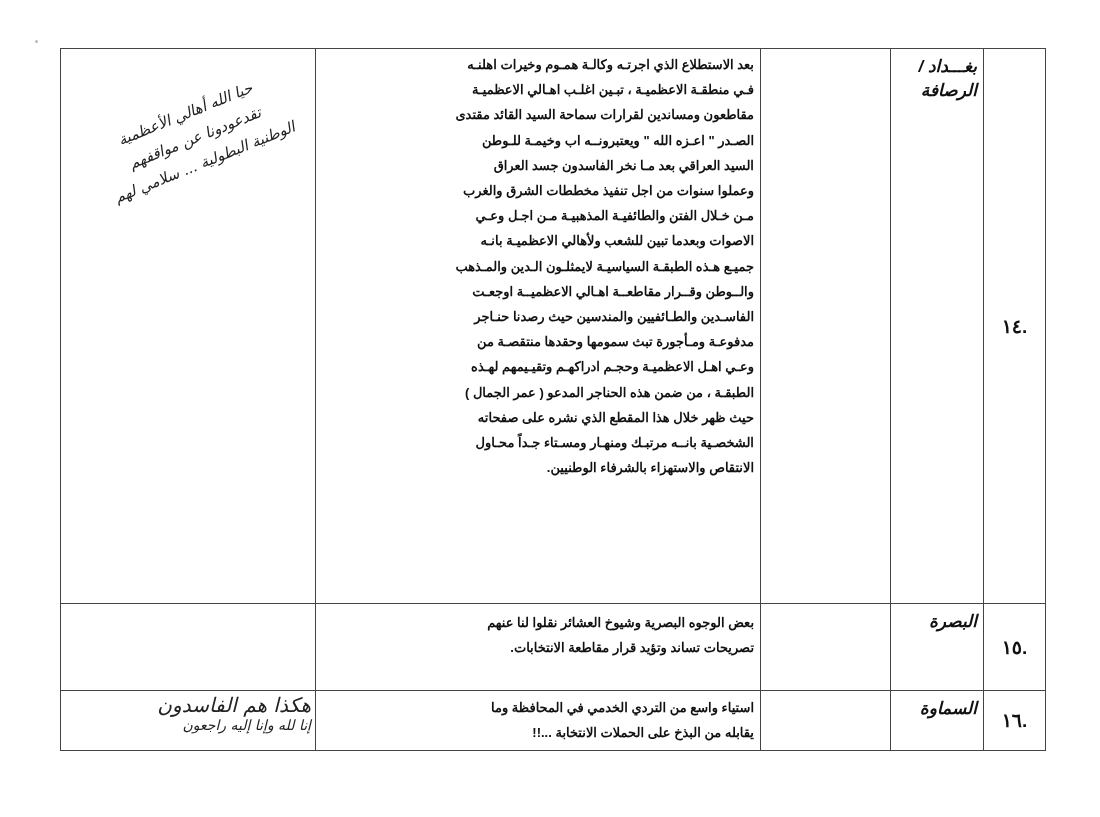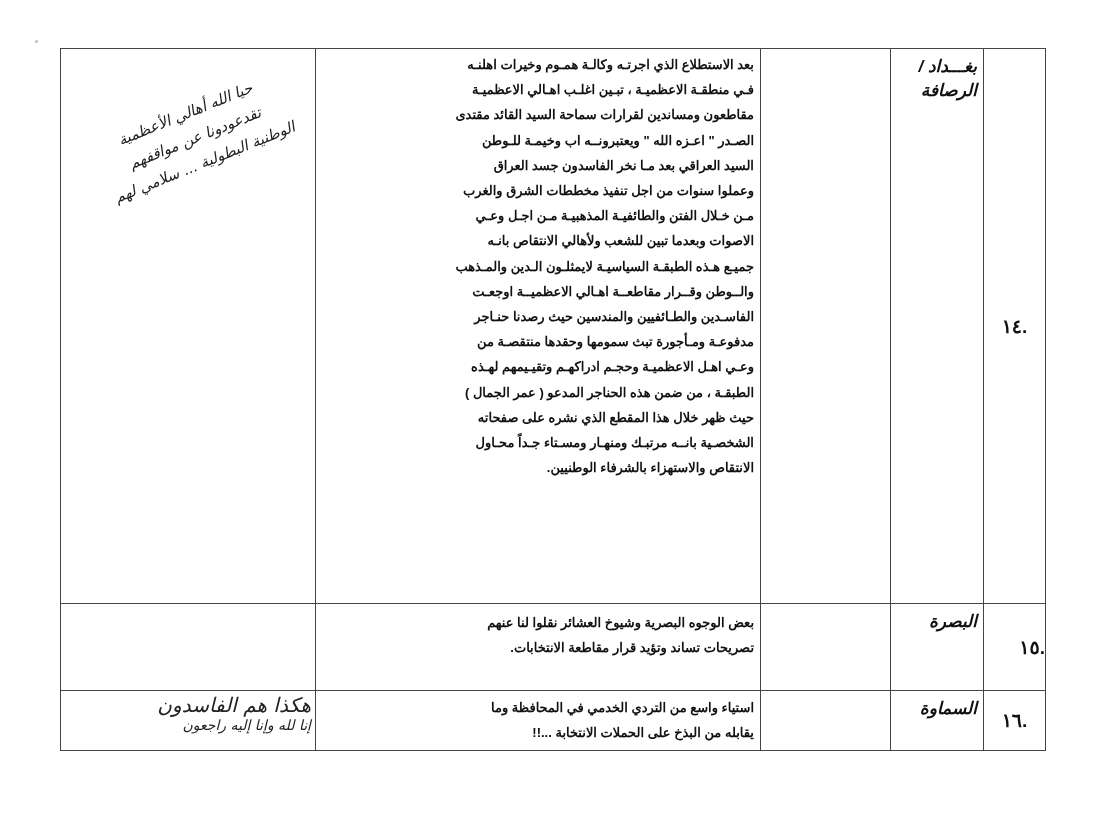--- a/index.html
+++ b/index.html
@@ -61,21 +61,21 @@
     <td class="col-empty"></td>
     <td class="col-text">
       <div class="body-text">
         <div>بعد الاستطلاع الذي اجرتـه وكالـة همـوم وخيرات اهلنـه</div>
         <div>فـي منطقـة الاعظميـة ، تبـين اغلـب اهـالي الاعظميـة</div>
         <div>مقاطعون ومساندين لقرارات سماحة السيد القائد مقتدى</div>
         <div>الصـدر " اعـزه الله " ويعتبرونــه اب وخيمـة للـوطن</div>
         <div>السيد العراقي بعد مـا نخر الفاسدون جسد العراق</div>
         <div>وعملوا سنوات من اجل تنفيذ مخططات الشرق والغرب</div>
         <div>مـن خـلال الفتن والطائفيـة المذهبيـة مـن اجـل وعـي</div>
-        <div>الاصوات وبعدما تبين للشعب ولأهالي الانتقاص بانـه</div>
+        <div>الاصوات وبعدما تبين للشعب ولأهالي الاعظميـة بانـه</div>
         <div>جميـع هـذه الطبقـة السياسيـة لايمثلـون الـدين والمـذهب</div>
         <div>والــوطن وقــرار مقاطعــة اهـالي الاعظميــة اوجعـت</div>
         <div>الفاسـدين والطـائفيين والمندسين حيث رصدنا حنـاجر</div>
         <div>مدفوعـة ومـأجورة تبث سمومها وحقدها منتقصـة من</div>
         <div>وعـي اهـل الاعظميـة وحجـم ادراكهـم وتقيـيمهم لهـذه</div>
         <div>الطبقـة ، من ضمن هذه الحناجر المدعو ( عمر الجمال )</div>
         <div>حيث ظهر خلال هذا المقطع الذي نشره على صفحاته</div>
         <div>الشخصـية بانــه مرتبـك ومنهـار ومسـتاء جـداً محـاول</div>
         <div>الانتقاص والاستهزاء بالشرفاء الوطنيين.</div>
       </div>
@@ -83,21 +83,21 @@
     <td class="col-note hand">
       <div class="hand-rot">
         <div>حيا الله أهالي الأعظمية</div>
         <div>تقدعودونا عن مواقفهم</div>
         <div>الوطنية البطولية ... سلامي لهم</div>
       </div>
     </td>
   </tr>
 
   <tr class="row15">
-    <td class="col-num num" style="vertical-align: middle; text-align: right;">
+    <td class="col-num num" style="vertical-align: middle;">
       <span>.١٥</span>
     </td>
     <td class="col-region">
       <div class="region">البصرة</div>
     </td>
     <td class="col-empty"></td>
     <td class="col-text">
       <div class="body-text" style="padding-top:6px;">
         <div>بعض الوجوه البصرية وشيوخ العشائر نقلوا لنا عنهم</div>
         <div>تصريحات تساند وتؤيد قرار مقاطعة الانتخابات.</div>

